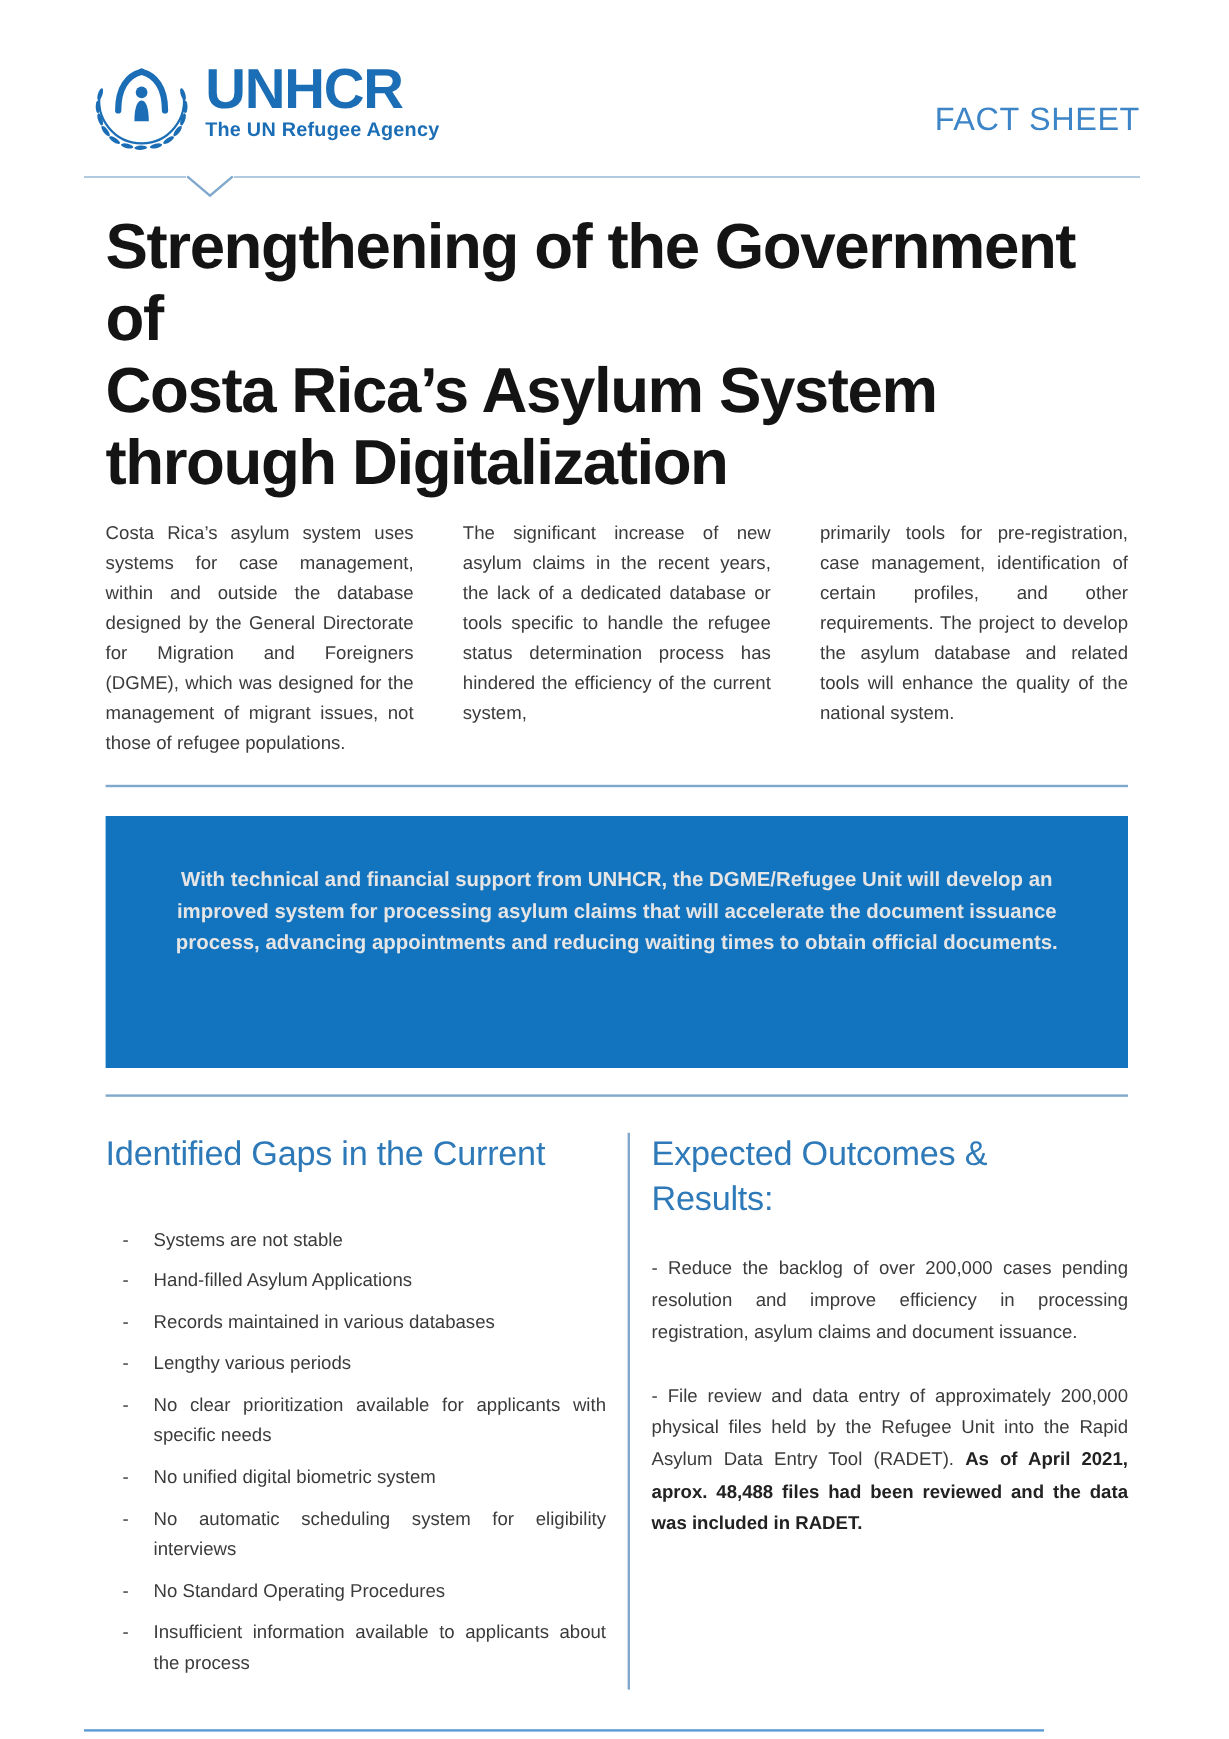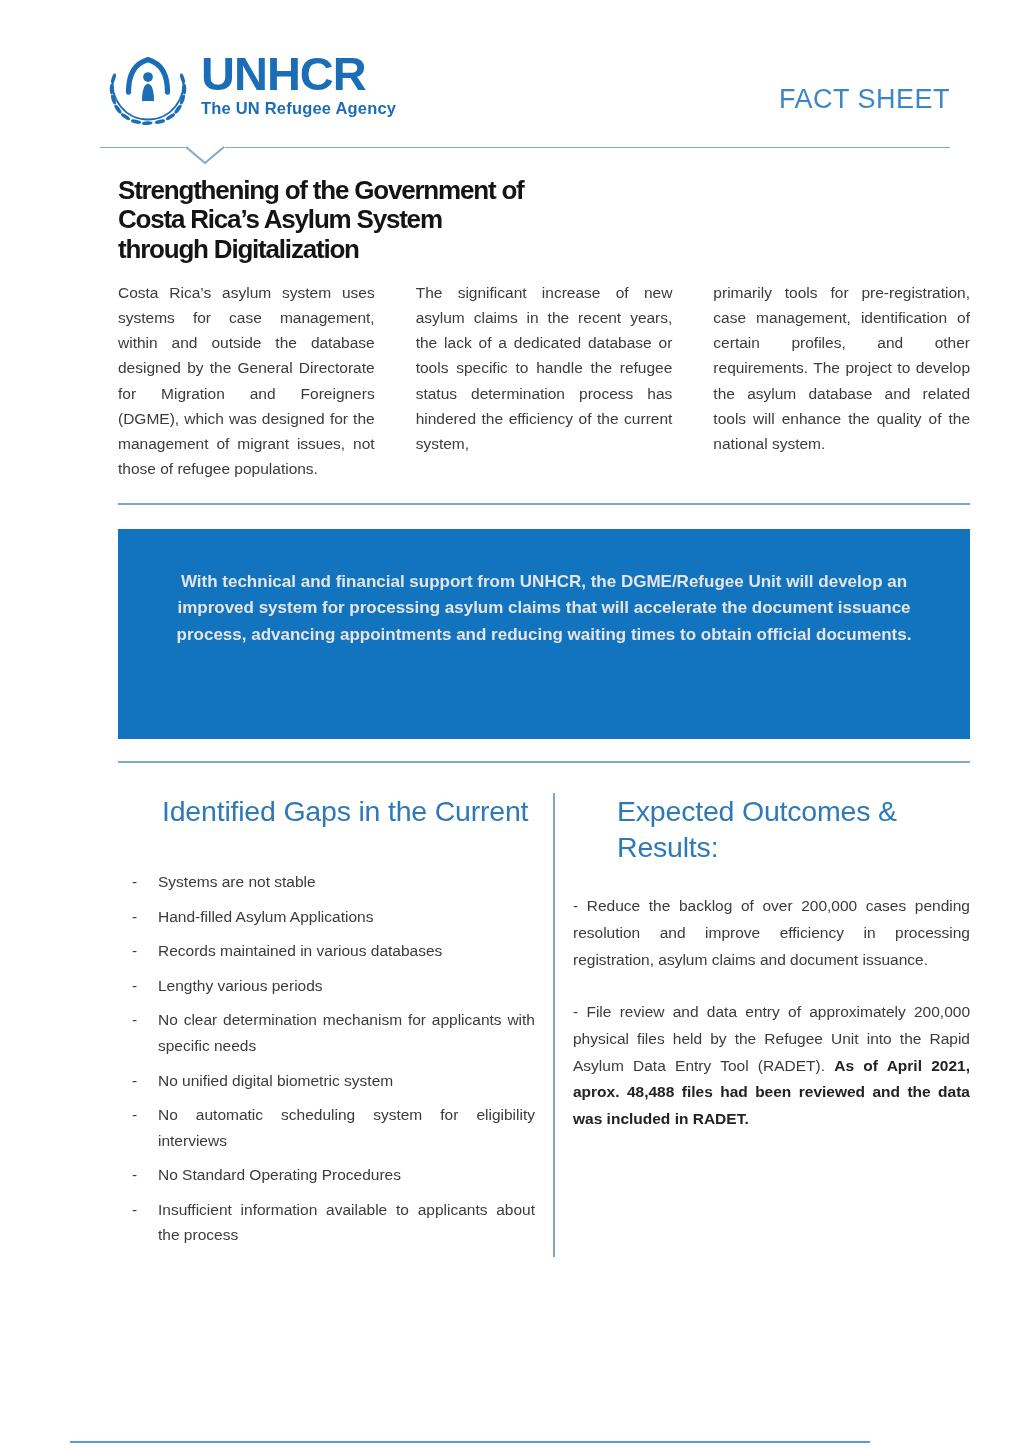--- a/index.html
+++ b/index.html
@@ -10,56 +10,56 @@
     --rule-blue:#7FA8CC;
     --footer-rule-blue:#5B9BD5;
     --text-dark:#3B3B3B;
     --title-black:#141414;
   }
   *{margin:0;padding:0;box-sizing:border-box;}
   html,body{background:#fff;}
   body{font-family:"Liberation Sans",sans-serif;}
   .page{
     position:relative;width:1024px;height:1449px;background:#fff;
-    padding:44px 74px 0 103px;overflow:hidden;
+    padding:44px 74px 0 73px;overflow:hidden;
   }
   
   .header-row{display:flex;justify-content:space-between;align-items:flex-start;}
   .logo{display:flex;align-items:flex-start;gap:8px;}
   .emblem{width:90px;height:84px;flex:0 0 auto;}
   .wordmark-block{padding-top:6px;}
   .wordmark{font-size:47px;font-weight:bold;letter-spacing:-1px;color:var(--brand-blue);line-height:1;}
   .tagline{font-size:16.5px;font-weight:bold;color:var(--brand-blue);margin-top:2px;letter-spacing:0.2px;}
   .factsheet{font-size:27px;color:var(--fact-sheet-blue);margin-top:40px;letter-spacing:0.5px;text-align:center;}
   
   .hrule-wrap{display:flex;align-items:flex-start;margin-top:18px;margin-left:-3px;margin-right:0;height:20px;}
   .hseg{height:0;border-top:1.5px solid var(--rule-blue);margin-top:1px;}
   .hseg.s1{width:85px;}
   .hseg.s2{flex:1;}
   .chev{width:40px;height:20px;flex:0 0 auto;}
   
-  .title{margin:10px 0 0 15px;color:var(--title-black);font-size:26px;font-weight:bold;letter-spacing:-1.2px;line-height:1.13;}
+  .title{margin:10px 0 0 15px;color:var(--title-black);font-size:53px;font-weight:bold;letter-spacing:-1.2px;line-height:1.13;}
   .title .tline{display:block;}
   
   .intro{margin:16px 0 0 15px;width:852px;display:flex;gap:41px;}
   .icol{width:267px;font-size:15.5px;line-height:1.62;color:var(--text-dark);text-align:justify;}
   
   .rule{margin:22px 0 0 15px;width:852px;border-top:2px solid var(--rule-blue);}
   
   .bluebox{margin:24px 0 0 15px;width:852px;min-height:210px;background:var(--box-blue);
     color:#e5e5e5;text-align:center;padding:40px 56px 34px;}
   .bluebox p{font-size:17px;font-weight:bold;line-height:1.55;}
   .bluebox p + p{margin-top:26px;}
   
   .twocol{margin:30px 0 0 15px;width:852px;display:flex;align-items:stretch;}
   .leftcol{width:417px;}
   .vdivider{width:2px;background:var(--rule-blue);margin:0 18px;}
   .rightcol{width:397px;}
   h2.sec{color:var(--heading-blue);font-size:28.5px;font-weight:normal;line-height:1.27;letter-spacing:-0.2px;}
-  h2.sec span{display:block;margin-left:44px;}
+  h2.sec span{display:block;}
   .list{margin-top:40px;}
   .li{display:flex;font-size:15.5px;color:var(--text-dark);line-height:1.65;margin-bottom:9px;}
   .dash{width:40px;padding-left:14px;flex:0 0 auto;}
   .litext{flex:1;text-align:justify;}
   .rightcol .para{margin-top:26px;font-size:15.5px;line-height:1.72;color:var(--text-dark);text-align:justify;}
   .rightcol .para:first-of-type{margin-top:28px;}
   .rightcol .para strong{color:#222;}
   
   .footer{position:absolute;left:0;top:1441px;width:944px;}
   .frule{margin:0 74px 0 70px;border-top:2px solid var(--footer-rule-blue);}
@@ -156,21 +156,21 @@
         <div class="li">
           <span class="dash">-</span>
           <span class="litext">Records maintained in various databases</span>
         </div>
         <div class="li">
           <span class="dash">-</span>
           <span class="litext">Lengthy various periods</span>
         </div>
         <div class="li">
           <span class="dash">-</span>
-          <span class="litext">No clear determination mechanism for applicants with specific needs</span>
+          <span class="litext">No clear prioritization available for applicants with specific needs</span>
         </div>
         <div class="li">
           <span class="dash">-</span>
           <span class="litext">No unified digital biometric system</span>
         </div>
         <div class="li">
           <span class="dash">-</span>
           <span class="litext">No automatic scheduling system for eligibility interviews</span>
         </div>
         <div class="li">

